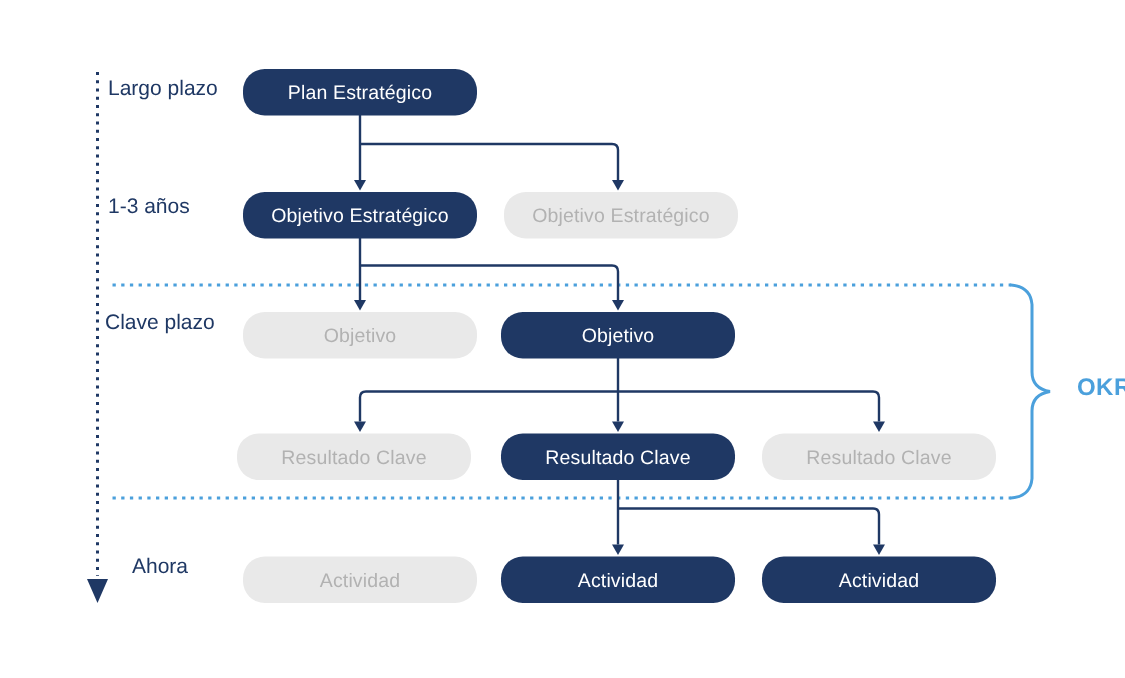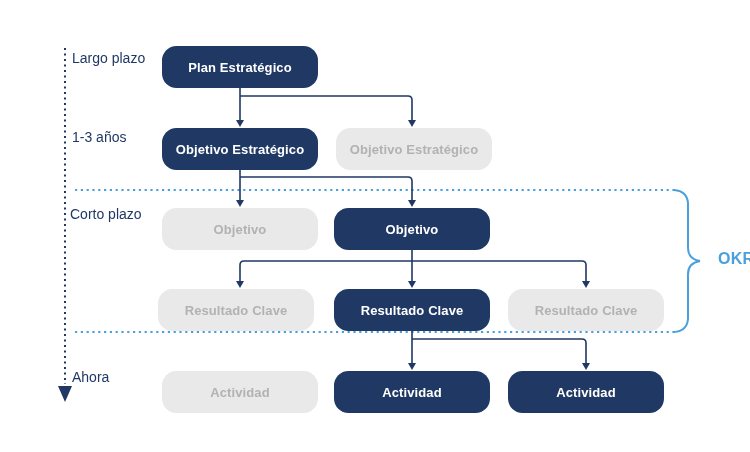--- a/index.html
+++ b/index.html
@@ -19,24 +19,24 @@
     overflow:hidden;
     text-align:right;
   }
   .overlay{position:absolute;left:0;top:0;width:750px;height:452px;}
   .stroke-navy{stroke:var(--navy);fill:none;stroke-width:1.6px;}
   .fill-navy{fill:var(--navy);stroke:none;}
   .dotted-navy{stroke:var(--navy);fill:none;stroke-width:2px;stroke-dasharray:2 3.5;}
   .dotted-blue{stroke:var(--accent-blue);fill:none;stroke-width:2px;stroke-dasharray:2.2 3.6;}
   .brace{stroke:var(--accent-blue);fill:none;stroke-width:2px;stroke-linecap:round;}
   .node{
-    position:absolute;height:42px;width:156px;
+    position:absolute;height:31px;width:156px;
     border-radius:14.5px;
     display:flex;align-items:center;justify-content:center;
-    font-size:13px;font-weight:bold;letter-spacing:0.1px;
+    font-size:13px;font-weight:normal;letter-spacing:0.1px;
     white-space:nowrap;
   }
   .node.dark{background:var(--navy);color:#ffffff;}
   .node.gray{background:var(--box-gray);color:var(--gray-text);}
   .tl-label{
     position:absolute;
     color:var(--navy);
     font-size:14px;font-weight:500;
     white-space:nowrap;
   }
@@ -89,22 +89,22 @@
 
       <path class="stroke-navy" d="M412,339 H582 Q586,339 586,343 V363"></path>
       <polygon class="fill-navy" points="582,363 590,363 586,370"></polygon>
     </g>
 
     <path class="brace" d="M674,190 Q687,191 688,203 V248 Q688,259 700,261 Q688,263 688,274 V319 Q687,331 674,332"></path>
   </svg>
 
   <div class="tl-label" style="left:72px;top:50px;">Largo plazo</div>
   <div class="tl-label" style="left:72px;top:129px;">1-3 años</div>
-  <div class="tl-label" style="left:70px;top:206px;">Corto plazo</div>
-  <div class="tl-label" style="left:72px;top:369px;">Ahora</div>
+  <div class="tl-label" style="left:70px;top:206px;">Clave plazo</div>
+  <div class="tl-label" style="left:88px;top:369px;">Ahora</div>
 
   <div class="node dark" style="left:162px;top:46px;">Plan Estratégico</div>
 
   <div class="node dark" style="left:162px;top:128px;">Objetivo Estratégico</div>
   <div class="node gray" style="left:336px;top:128px;">Objetivo Estratégico</div>
 
   <div class="node gray" style="left:162px;top:208px;">Objetivo</div>
   <div class="node dark" style="left:334px;top:208px;">Objetivo</div>
 
   <div class="node gray" style="left:158px;top:289px;">Resultado Clave</div>

